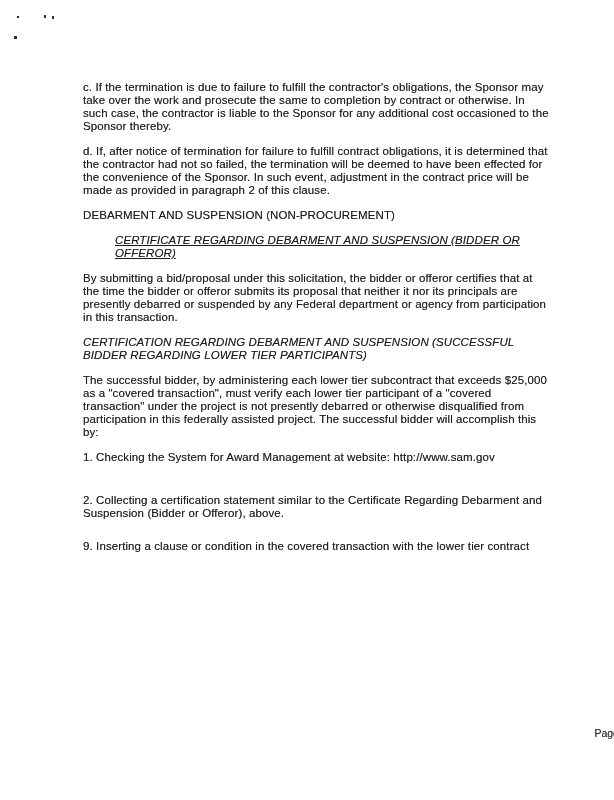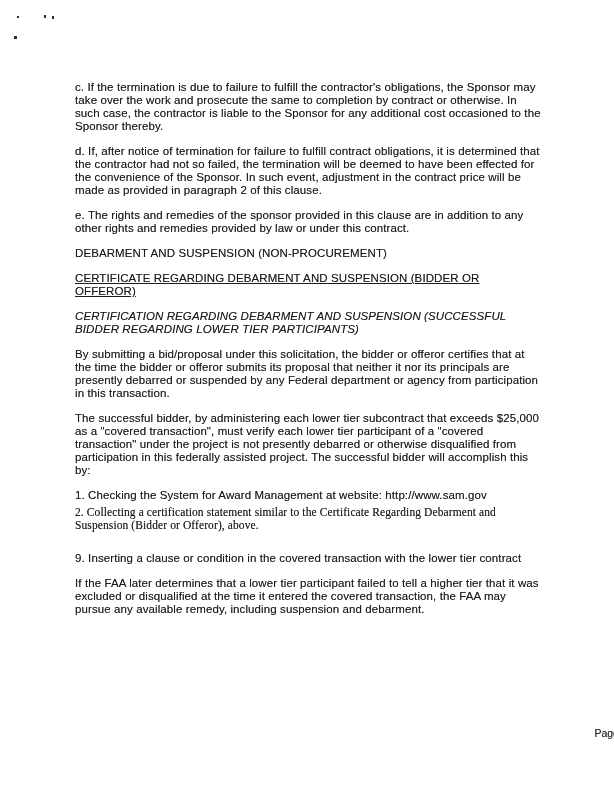--- a/index.html
+++ b/index.html
@@ -12,37 +12,39 @@
     width: 614px;
     height: 800px;
     background: #ffffff;
     overflow: hidden;
     font-family: "Liberation Sans", sans-serif;
     color: #1c1c1c;
   }
   .content {
     position: absolute;
     top: 81px;
-    left: 75px;
+    left: 83px;
     width: 466px;
     font-size: 11.5px;
     line-height: 13px;
     letter-spacing: 0.1px;
     text-shadow: 0 0 0.5px rgba(30,30,30,0.55);
   }
   .para {
     margin: 0 0 12px 0;
   }
-  .para.mb-lg { margin-bottom: 4px; }
-  .para.mb-md { margin-bottom: 20px; font-family: Liberation Serif, serif; }
+  .para.mb-lg { margin-bottom: 30px; }
+  .para.mb-md { margin-bottom: 20px; }
   .heading-bold {
     font-weight: normal;
   }
   .heading-underline-italic {
+    font-style: italic;
     text-decoration: underline;
+    margin-left: 32px;
   }
   .heading-italic {
     font-style: italic;
   }
   .footer {
     position: absolute;
     top: 727px;
     left: 0;
     width: 100%;
     text-align: right;
@@ -69,38 +71,36 @@
   <div class="speck speck-2"></div>
   <div class="speck speck-3"></div>
   <div class="speck speck-4"></div>
 
   <div class="content">
 
     <p class="para">c. If the termination is due to failure to fulfill the contractor's obligations, the Sponsor may take over the work and prosecute the same to completion by contract or otherwise. In such case, the contractor is liable to the Sponsor for any additional cost occasioned to the Sponsor thereby.</p>
 
     <p class="para">d. If, after notice of termination for failure to fulfill contract obligations, it is determined that the contractor had not so failed, the termination will be deemed to have been effected for the convenience of the Sponsor. In such event, adjustment in the contract price will be made as provided in paragraph 2 of this clause.</p>
 
-    <p class="para">e. The rights and remedies of the sponsor provided in this clause are in addition to any other rights and remedies provided by law or under this contract.</p>
 
     <p class="para heading-bold">DEBARMENT AND SUSPENSION (NON-PROCUREMENT)</p>
 
 
     <p class="para heading-underline-italic">CERTIFICATE REGARDING DEBARMENT AND SUSPENSION (BIDDER OR OFFEROR)</p>
 
+    <p class="para">By submitting a bid/proposal under this solicitation, the bidder or offeror certifies that at the time the bidder or offeror submits its proposal that neither it nor its principals are presently debarred or suspended by any Federal department or agency from participation in this transaction.</p>
+
     <p class="para heading-italic">CERTIFICATION REGARDING DEBARMENT AND SUSPENSION (SUCCESSFUL BIDDER REGARDING LOWER TIER PARTICIPANTS)</p>
-
-    <p class="para">By submitting a bid/proposal under this solicitation, the bidder or offeror certifies that at the time the bidder or offeror submits its proposal that neither it nor its principals are presently debarred or suspended by any Federal department or agency from participation in this transaction.</p>
 
     <p class="para">The successful bidder, by administering each lower tier subcontract that exceeds $25,000 as a "covered transaction", must verify each lower tier participant of a "covered transaction" under the project is not presently debarred or otherwise disqualified from participation in this federally assisted project. The successful bidder will accomplish this by:</p>
 
     <p class="para mb-lg">1. Checking the System for Award Management at website: http://www.sam.gov</p>
 
     <p class="para mb-md">2. Collecting a certification statement similar to the Certificate Regarding Debarment and Suspension (Bidder or Offeror), above.</p>
 
     <p class="para">9. Inserting a clause or condition in the covered transaction with the lower tier contract</p>
 
-    <p class="para">If the FAA later determines that a lower tier participant failed to tell a higher tier that it was excluded or disqualified at the time it entered the covered transaction, the FAA may pursue any available remedy, including suspension and debarment.</p>
 
   </div>
 
   <div class="footer">Page 9 of 12</div>
 
 </div>
 
 </body></html>

